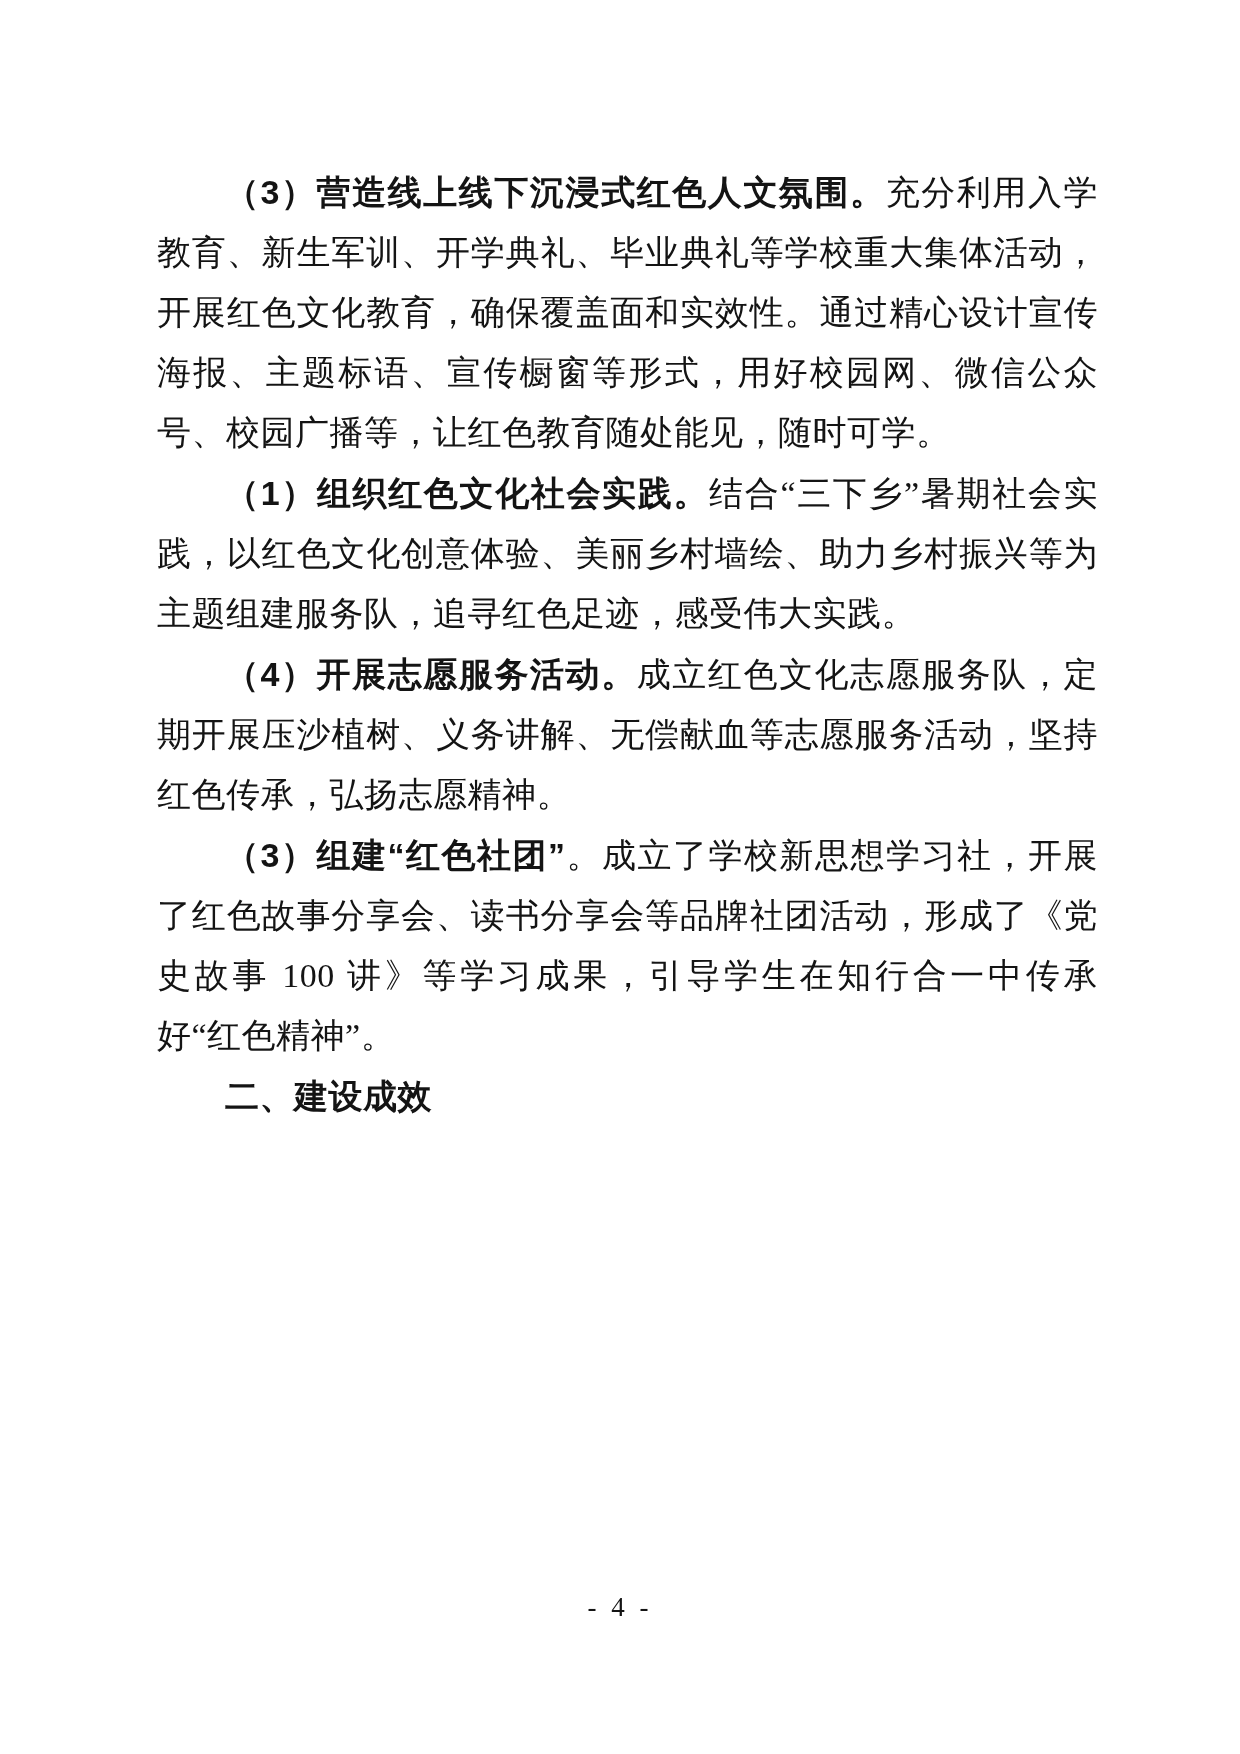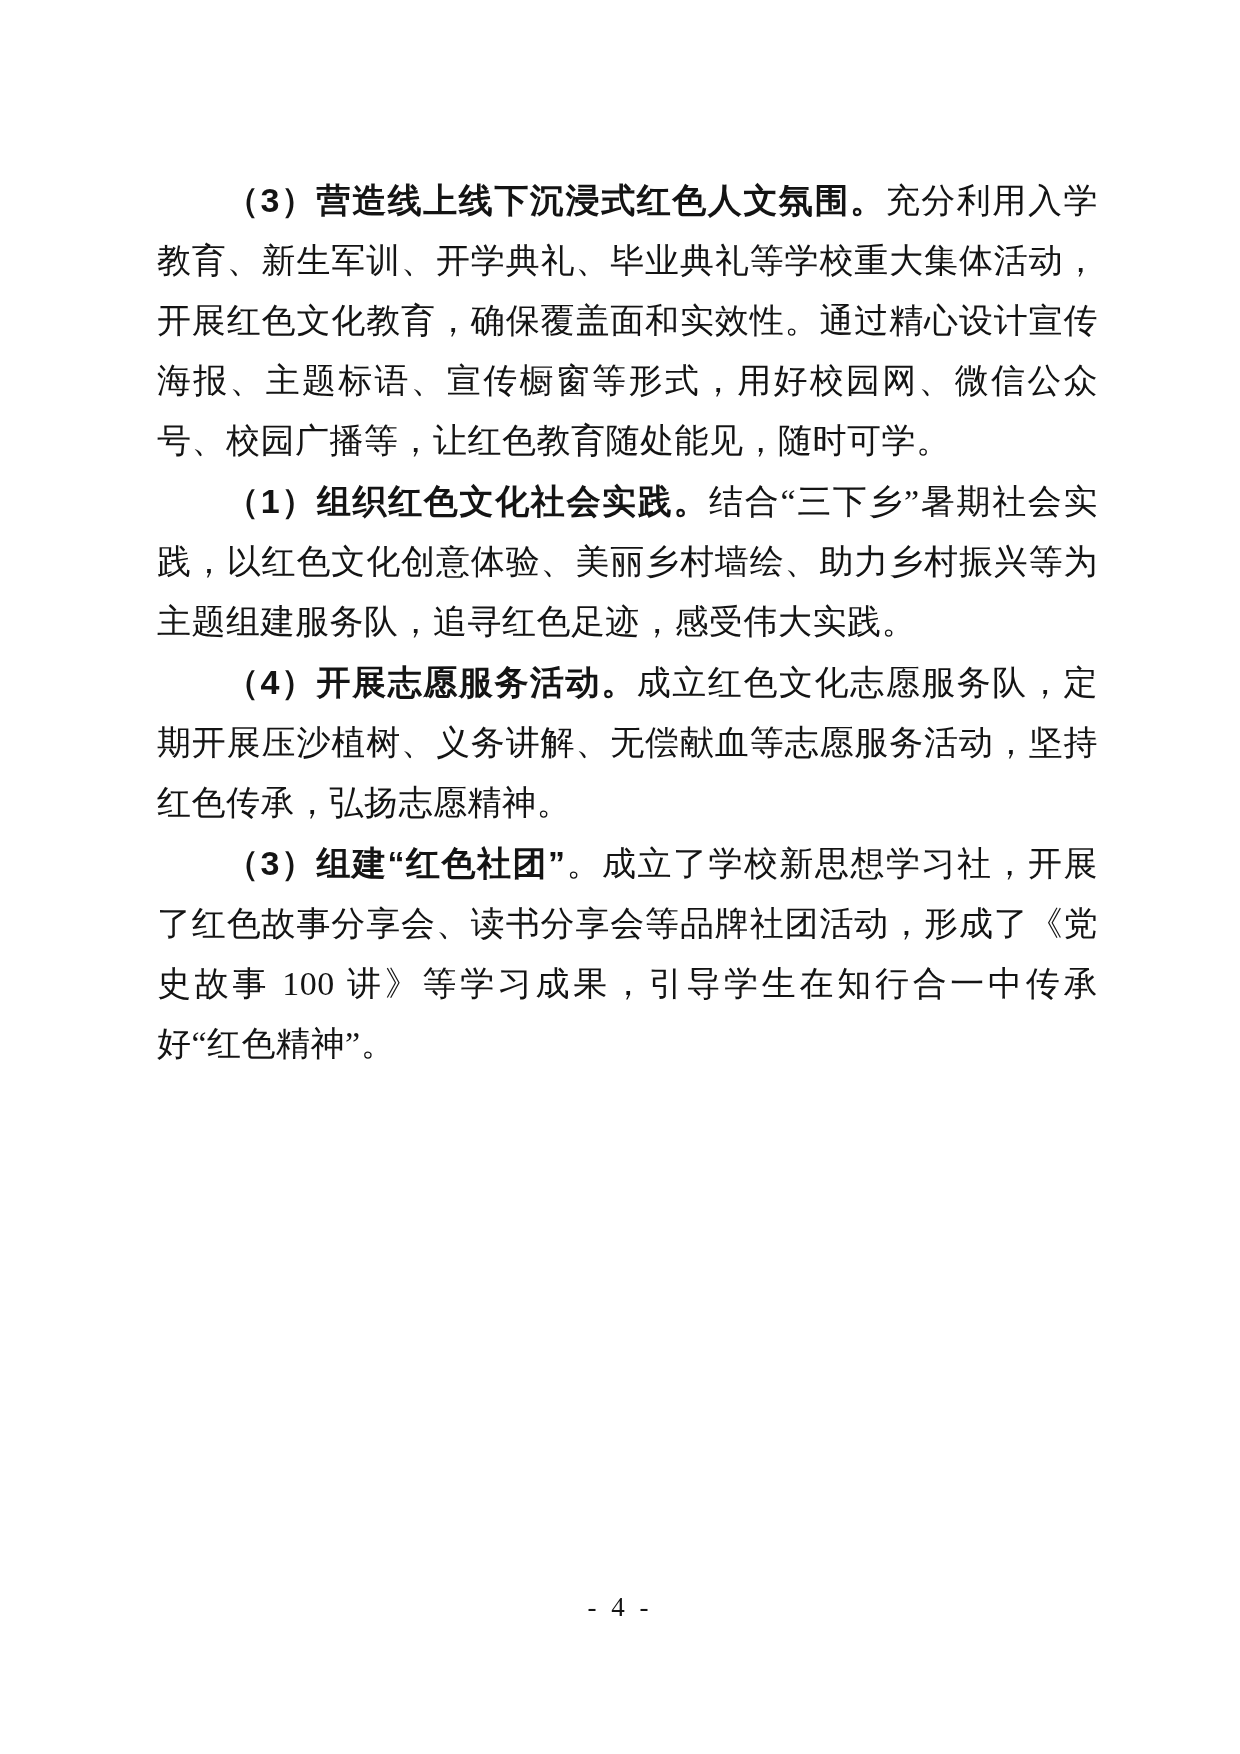--- a/index.html
+++ b/index.html
@@ -8,21 +8,21 @@
     width: 1240px;
     height: 1754px;
     background: #ffffff;
     color: #141414;
     font-family: "Liberation Serif", serif;
     overflow: hidden;
   }
   .content {
     position: absolute;
     left: 157px;
-    top: 170px;
+    top: 162px;
     width: 941px;
     font-size: 34px;
     line-height: 60px;
     text-align: justify;
     text-justify: inter-ideograph;
     letter-spacing: 0.5px;
   }
   .para {
     margin: 0;
     text-indent: 2em;
@@ -50,20 +50,21 @@
 
     <p class="para"><span class="lead">（3）营造线上线下沉浸式红色人文氛围。</span><span>充分利用入学教育、新生军训、开学典礼、毕业典礼等学校重大集体活动，开展红色文化教育，确保覆盖面和实效性。通过精心设计宣传海报、主题标语、宣传橱窗等形式，用好校园网、微信公众号、校园广播等，让红色教育随处能见，随时可学。</span></p>
 
 
     <p class="para"><span class="lead">（1）组织红色文化社会实践。</span><span>结合“三下乡”暑期社会实践，以红色文化创意体验、美丽乡村墙绘、助力乡村振兴等为主题组建服务队，追寻红色足迹，感受伟大实践。</span></p>
 
     <p class="para"><span class="lead">（4）开展志愿服务活动。</span><span>成立红色文化志愿服务队，定期开展压沙植树、义务讲解、无偿献血等志愿服务活动，坚持红色传承，弘扬志愿精神。</span></p>
 
     <p class="para"><span class="lead">（3）组建“红色社团”</span><span>。成立了学校新思想学习社，开展了红色故事分享会、读书分享会等品牌社团活动，形成了《党史故事 100 讲》等学习成果，引导学生在知行合一中传承好“红色精神”。</span></p>
 
+    <p class="para"><span class="lead">二、建设成效</span><span></span></p>
 
 
   </div>
 
   <div class="footer">
     <span>- 4 -</span>
   </div>
 </div>
 
 </body></html>

